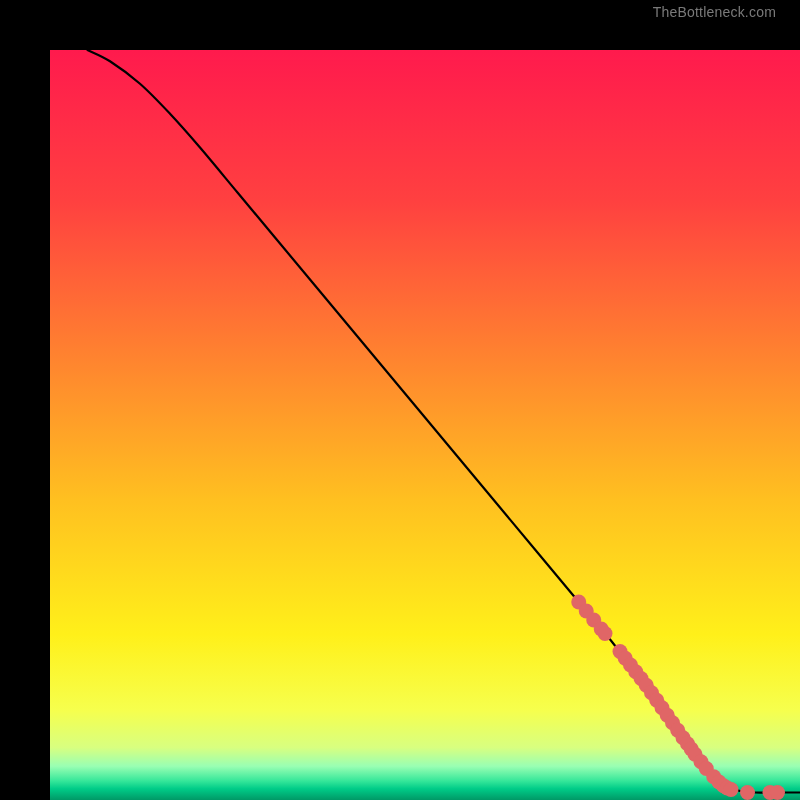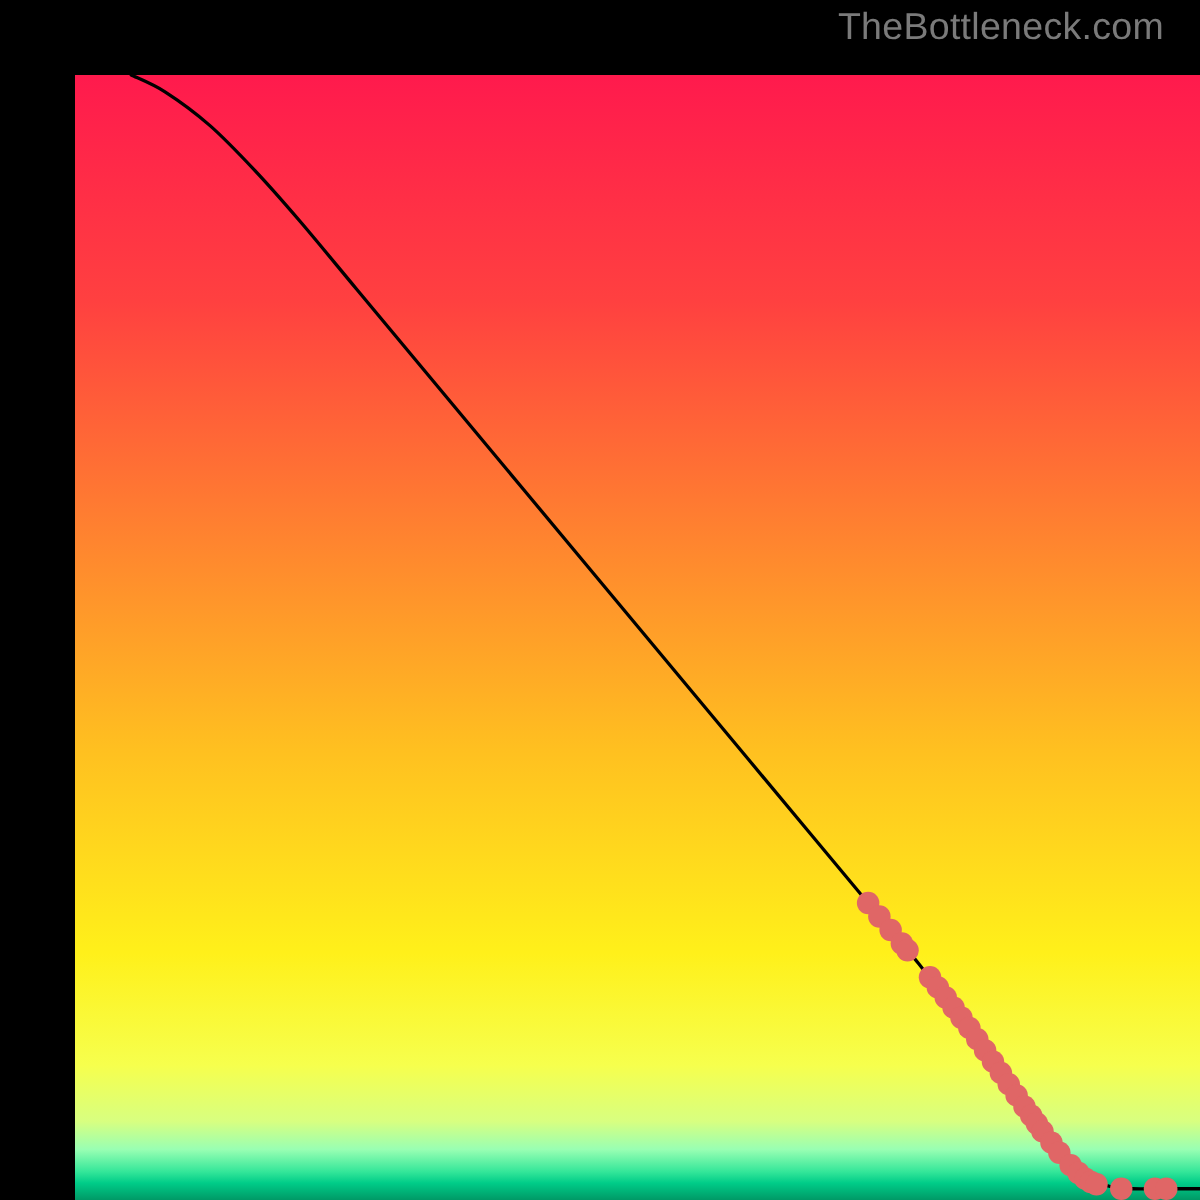--- a/index.html
+++ b/index.html
@@ -24,21 +24,21 @@
     left: 25px;
     top: 25px;
     width: 750px;
     height: 750px;
   }
   .watermark {
     position: absolute;
     top: 4px;
     right: 24px;
     color: #7a7a7a;
-    font-size: 25px;
+    font-size: 14px;
     font-weight: 500;
     letter-spacing: 0.2px;
   }
 </style>
 </head>
 <body>
 
 <div class="frame">
   <svg class="plot" width="750" height="750" viewBox="0 0 750 750" preserveAspectRatio="none">
     <defs>

